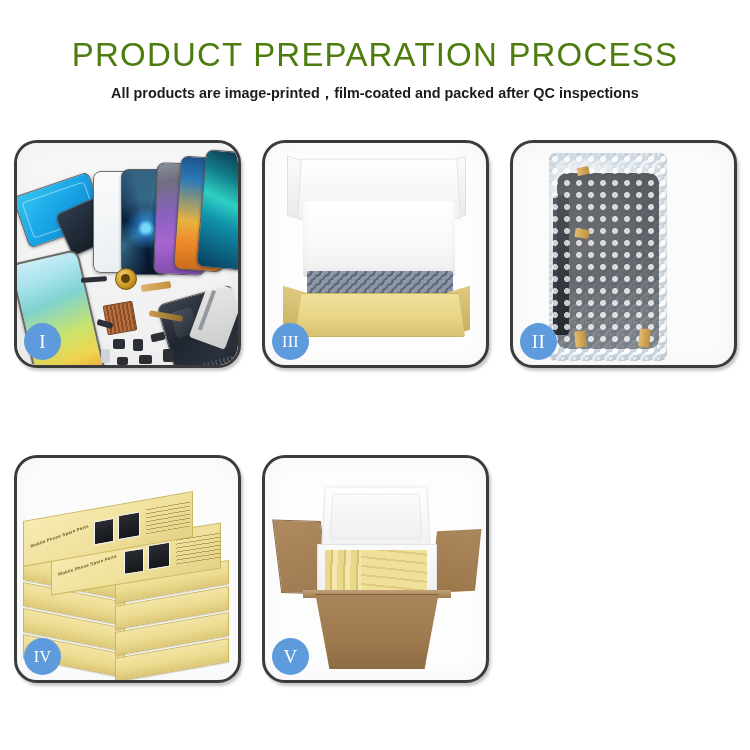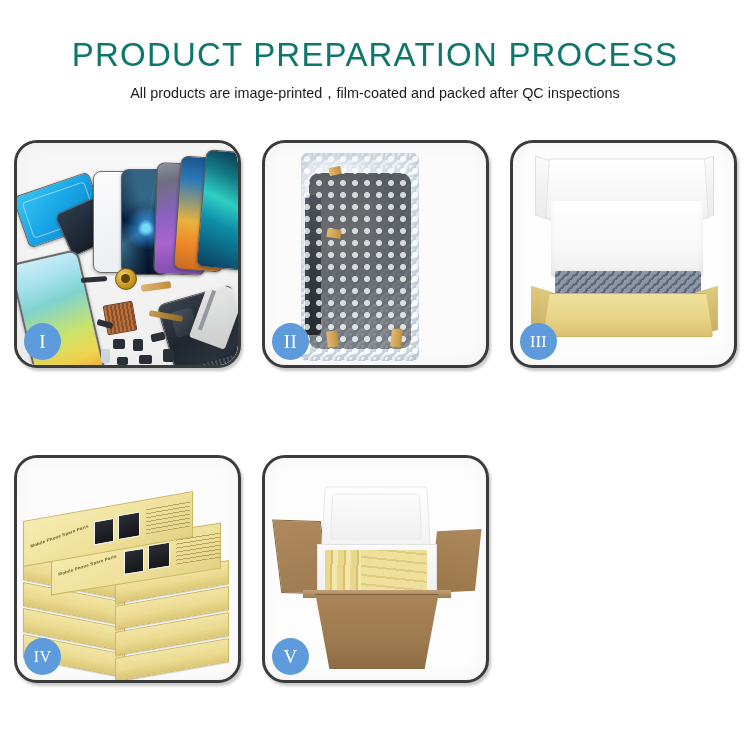--- a/index.html
+++ b/index.html
@@ -20,29 +20,29 @@
     position: relative;
     background: #ffffff;
   }
 
   
   .header { padding-top: 38px; text-align: center; }
   .title {
     font-size: 33px;
     letter-spacing: 1.2px;
     font-weight: 400;
-    color: #0f766e;
+    color: #4d7c0f;
     line-height: 1.06;
     white-space: nowrap;
   }
   .subtitle {
     margin-top: 11px;
     font-size: 14.4px;
     color: #1c1c1c;
-    font-weight: 400;
+    font-weight: 700;
     white-space: nowrap;
   }
 
   
   .grid {
     position: absolute;
     left: 14px;
     top: 140px;
     width: 724px;
     display: grid;
@@ -425,49 +425,49 @@
         <div class="prt" style="left:84px;top:206px;width:9px;height:14px;background:#cfd6db;"></div>
         <div class="prt" style="left:122px;top:212px;width:13px;height:9px;"></div>
         <div class="prt" style="left:146px;top:206px;width:11px;height:13px;"></div>
         <div class="prt" style="left:100px;top:214px;width:11px;height:8px;"></div>
         <div class="tool"></div>
         <div class="shadow-soft"></div>
       </div>
       <div class="badge">I</div>
     </div>
 
-    <div class="card p2">
-      <div class="photo">
-        <div class="bubble-bag"></div>
-        <div class="bag-part"></div>
-        <div class="bag-sheen"></div>
-        <div class="tape t1"></div>
-        <div class="tape t2"></div>
-        <div class="tape t3"></div>
-        <div class="tape t4"></div>
-        <div class="shadow-soft"></div>
-      </div>
-      <div class="badge">II</div>
-    </div>
-
     <div class="card p3">
       <div class="photo">
         <div class="box3-lid-l"></div>
         <div class="box3-lid-r"></div>
         <div class="box3-lid"></div>
         <div class="box3-foam"></div>
         <div class="box3-inner"></div>
         <div class="box3-side"></div>
         <div class="box3-side-r"></div>
         <div class="box3-front"></div>
         <div class="shadow-soft"></div>
       </div>
       <div class="badge wide">III</div>
     </div>
 
+    <div class="card p2">
+      <div class="photo">
+        <div class="bubble-bag"></div>
+        <div class="bag-part"></div>
+        <div class="bag-sheen"></div>
+        <div class="tape t1"></div>
+        <div class="tape t2"></div>
+        <div class="tape t3"></div>
+        <div class="tape t4"></div>
+        <div class="shadow-soft"></div>
+      </div>
+      <div class="badge">II</div>
+    </div>
+
     <div class="card p4">
       <div class="photo">
         <div class="stack">
 
           <div class="sbox tierL" style="top:186px;"></div>
           <div class="sbox tierL" style="top:160px;"></div>
           <div class="sbox tierL" style="top:134px;"></div>
           <div class="sbox tierL" style="top:108px;"></div>
           <div class="sbox tierL" style="top:82px;"></div>
 

